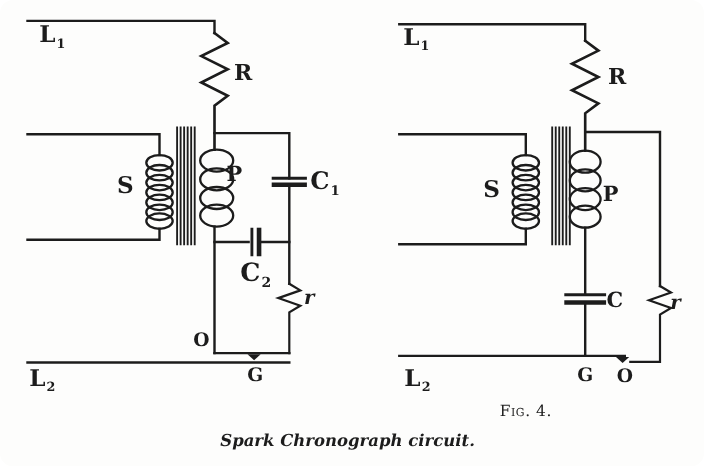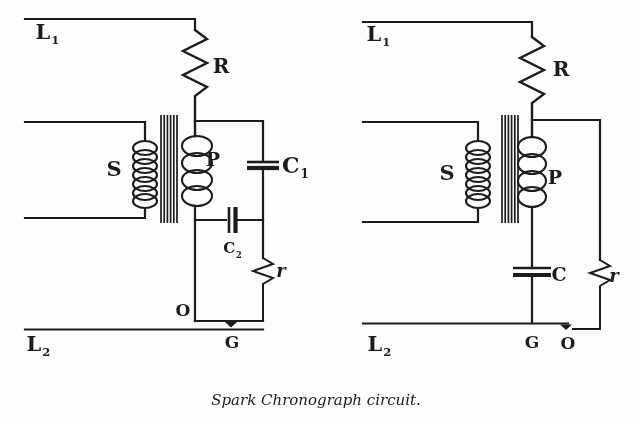--- a/index.html
+++ b/index.html
@@ -1,32 +1,32 @@
 <!DOCTYPE html>
 <html style="--bg: #fdfdfc; --ink: #1c1c1c;"><head>
 <meta charset="utf-8">
 <style>
   :root { --bg:#fdfdfc; --ink:#1c1c1c; }
   html,body { margin:0; padding:0; }
   body { font-family:"DejaVu Serif","Liberation Serif",serif; }
-  .page { position:relative; width:640px; height:424px; background:var(--bg); overflow:hidden; }
+  .page { position:relative; width:640px; height:424px; background:var(--bg); overflow:hidden;border-radius:12px; }
   svg { position:absolute; left:0; top:0; }
   .w  { fill:none; stroke:var(--ink); stroke-width:2.2; stroke-linecap:square; stroke-linejoin:miter; }
   .wz { fill:none; stroke:var(--ink); stroke-width:2.4; stroke-linecap:square; stroke-linejoin:miter; }
   .wr { fill:none; stroke:var(--ink); stroke-width:2; stroke-linecap:square; stroke-linejoin:miter; }
   .coil { fill:none; stroke:var(--ink); stroke-width:2.1; }
   .core { stroke:var(--ink); stroke-width:1.7; }
   .pl1 { fill:none; stroke:var(--ink); stroke-width:2.6; }
   .pl2 { fill:none; stroke:var(--ink); stroke-width:4.2; }
   .arrow { fill:var(--ink); stroke:none; }
   .lbl { position:absolute; transform:translate(-50%,-50%); font-weight:700; color:var(--ink); white-space:nowrap; line-height:1; }
   .lbl .sub { font-size:55%; position:relative; top:5px; left:1px; font-weight:700; }
   .ital { font-style:italic; }
   .figcap { position:absolute; width:120px; text-align:center; font-variant:small-caps; font-size:14px; letter-spacing:0.5px; color:var(--ink); }
-  .maincap { position:absolute; width:300px; text-align:center; font-style:italic; font-weight:400; font-size:15px; color:var(--ink); }
+  .maincap { position:absolute; width:300px; text-align:center; font-style:italic; font-weight:700; font-size:15px; color:var(--ink); }
 </style>
 </head>
 <body>
 
 <div class="page">
 
   <svg width="640" height="424" viewBox="0 0 640 424">
 
     <g>
       <path class="w" d="M25 19 H195 V30"></path>
@@ -107,31 +107,32 @@
       <path class="w" d="M363 323.5 H568"></path>
       <polygon class="arrow" points="560,324.5 572,324.5 566,330"></polygon>
     </g>
   </svg>
 
   <span class="lbl" style="left:47px;top:31px;font-size:21px"><span>L</span><span class="sub">1</span></span>
   <span class="lbl" style="left:221px;top:66px;font-size:20px">R</span>
   <span class="lbl" style="left:114px;top:168px;font-size:21px">S</span>
   <span class="lbl" style="left:213px;top:159px;font-size:19px">P</span>
   <span class="lbl" style="left:295px;top:165px;font-size:22px"><span>C</span><span class="sub">1</span></span>
-  <span class="lbl" style="left:232px;top:248px;font-size:15px"><span>C</span><span class="sub">2</span></span>
+  <span class="lbl" style="left:232px;top:248px;font-size:23px"><span>C</span><span class="sub">2</span></span>
   <span class="lbl ital" style="left:281px;top:271px;font-size:18px">r</span>
   <span class="lbl" style="left:183px;top:310px;font-size:17px">O</span>
   <span class="lbl" style="left:232px;top:342px;font-size:17px">G</span>
   <span class="lbl" style="left:38px;top:343px;font-size:21px"><span>L</span><span class="sub">2</span></span>
 
   <span class="lbl" style="left:378px;top:33px;font-size:21px"><span>L</span><span class="sub">1</span></span>
   <span class="lbl" style="left:561px;top:69px;font-size:20px">R</span>
   <span class="lbl" style="left:447px;top:172px;font-size:21px">S</span>
   <span class="lbl" style="left:555px;top:177px;font-size:19px">P</span>
   <span class="lbl" style="left:559px;top:274px;font-size:19px">C</span>
   <span class="lbl ital" style="left:614px;top:276px;font-size:18px">r</span>
   <span class="lbl" style="left:532px;top:342px;font-size:17px">G</span>
   <span class="lbl" style="left:568px;top:343px;font-size:17px">O</span>
   <span class="lbl" style="left:379px;top:343px;font-size:21px"><span>L</span><span class="sub">2</span></span>
 
+  <div class="figcap" style="left:418px;top:366px">Fig. 4.</div>
   <div class="maincap" style="left:166px;top:391px">Spark Chronograph circuit.</div>
 
 </div>
 
 </body></html>

